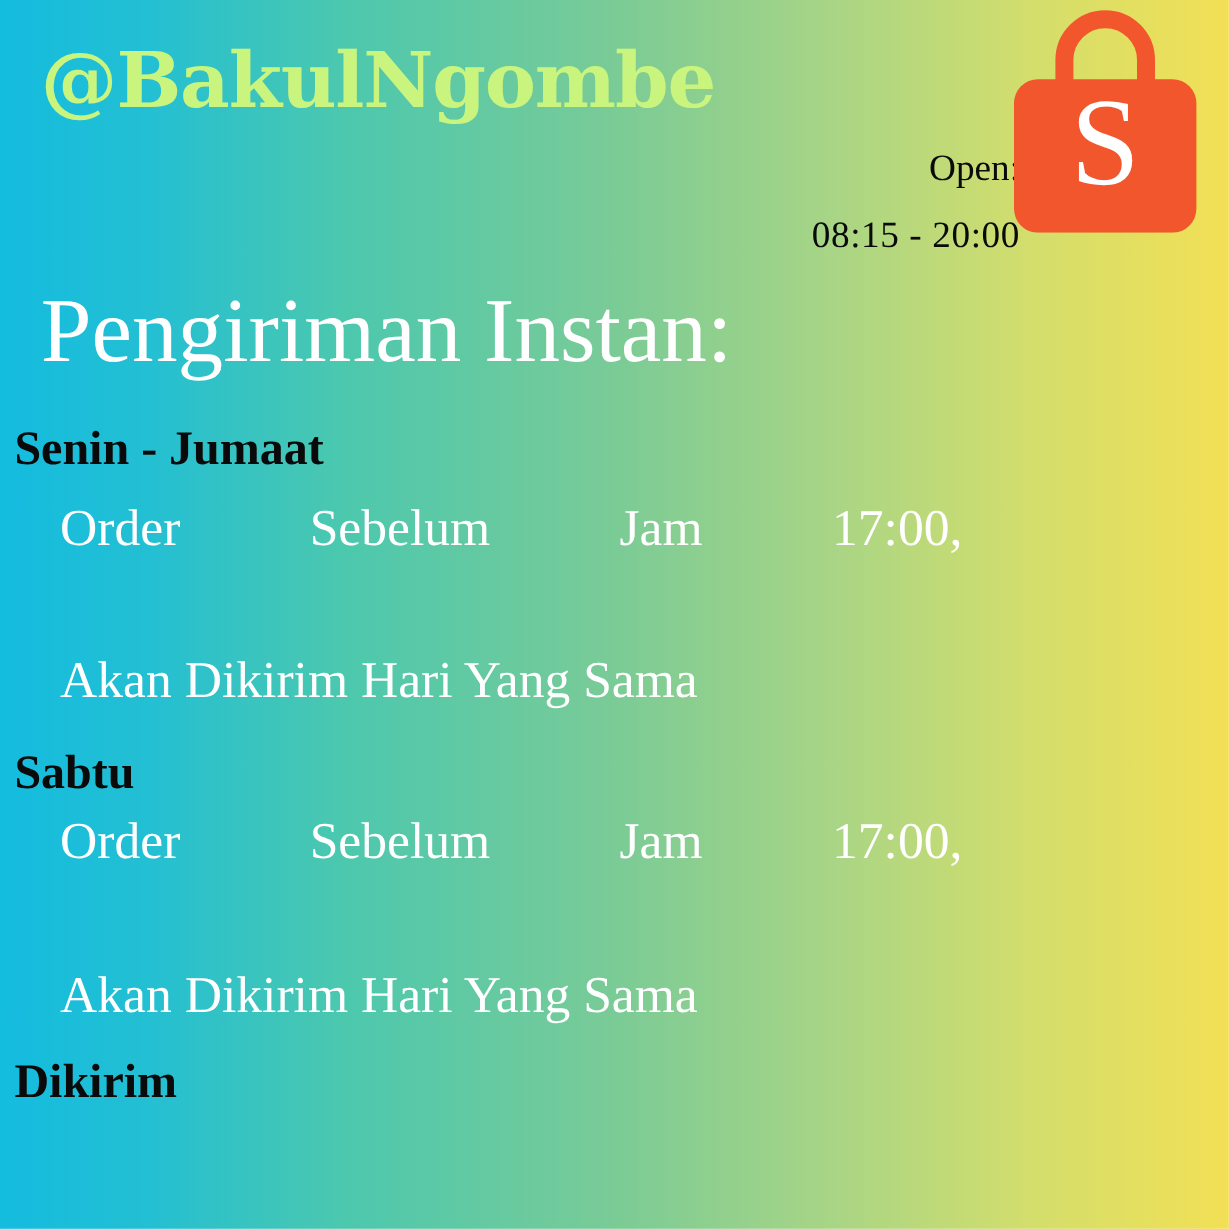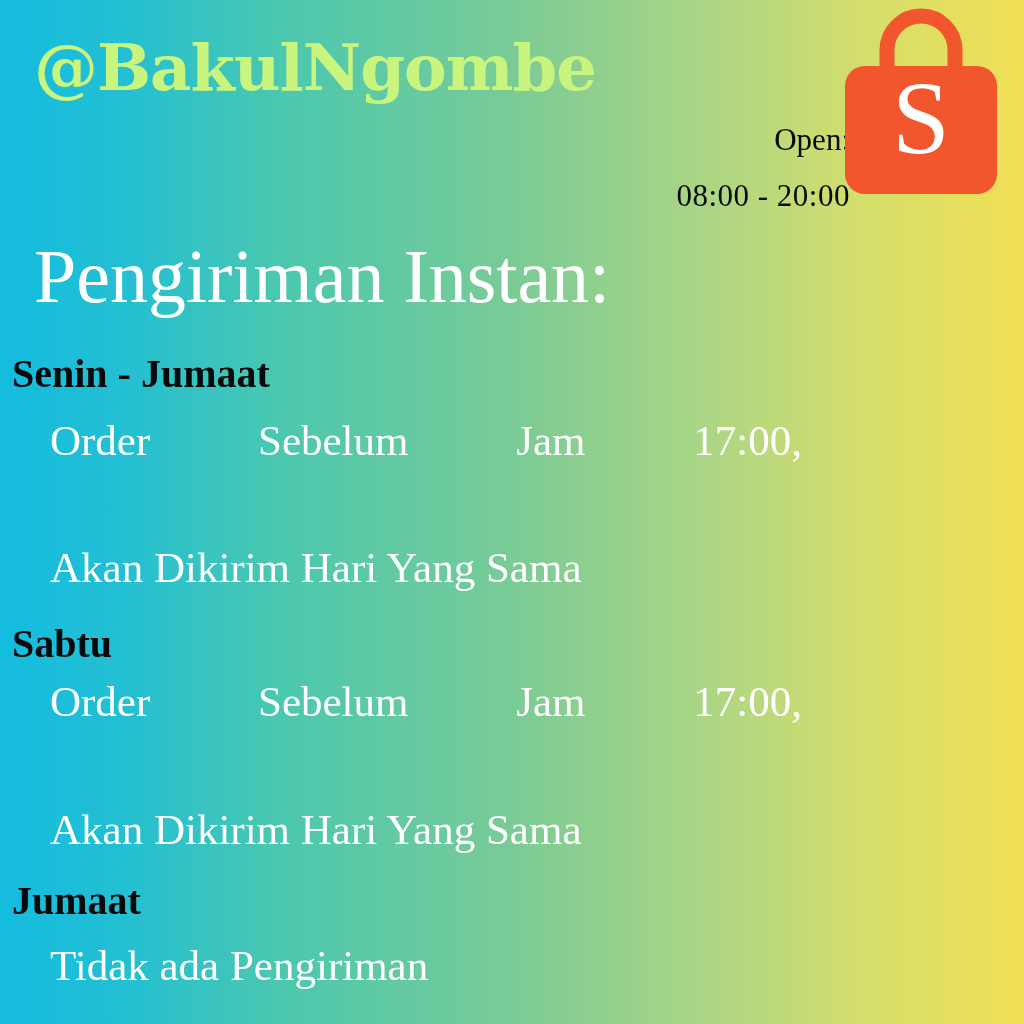--- a/index.html
+++ b/index.html
@@ -130,21 +130,21 @@
 </style>
 </head>
 <body>
 
 <div id="poster">
 
   <div class="brand-handle">@BakulNgombe</div>
 
   <div class="open-block">
     <div>Open:</div>
-    <div class="open-times">08:00 - 20:00</div>
+    <div class="open-times">08:15 - 20:00</div>
   </div>
 
   <div class="shopee-logo">
     <svg viewBox="0 0 156 186" xmlns="http://www.w3.org/2000/svg">
       <path d="M44 62 V42 a34 34 0 0 1 68 0 V62" fill="none" stroke="#F1562C" stroke-width="15" stroke-linecap="butt"></path>
       <rect x="2" y="58" width="152" height="128" rx="20" ry="20" fill="#F1562C"></rect>
       <text x="78" y="145" font-family="Liberation Serif, serif" font-size="104" fill="#ffffff" text-anchor="middle">S</text>
     </svg>
   </div>
 
@@ -162,20 +162,17 @@
 
     <div class="sched-group group-saturday">
       <div class="day-label">Sabtu</div>
       <div class="day-detail">
         <span class="jline">Order Sebelum Jam 17:00,</span>
         <span class="jline last">Akan Dikirim Hari Yang Sama</span>
       </div>
     </div>
 
     <div class="sched-group group-sunday">
-      <div class="day-label">Jumaat</div>
-      <div class="day-detail">
-        <span class="jline last">Tidak ada Pengiriman</span>
-      </div>
+      <div class="day-label">Dikirim</div>
     </div>
 
   </div>
 </div>
 
 </body></html>

